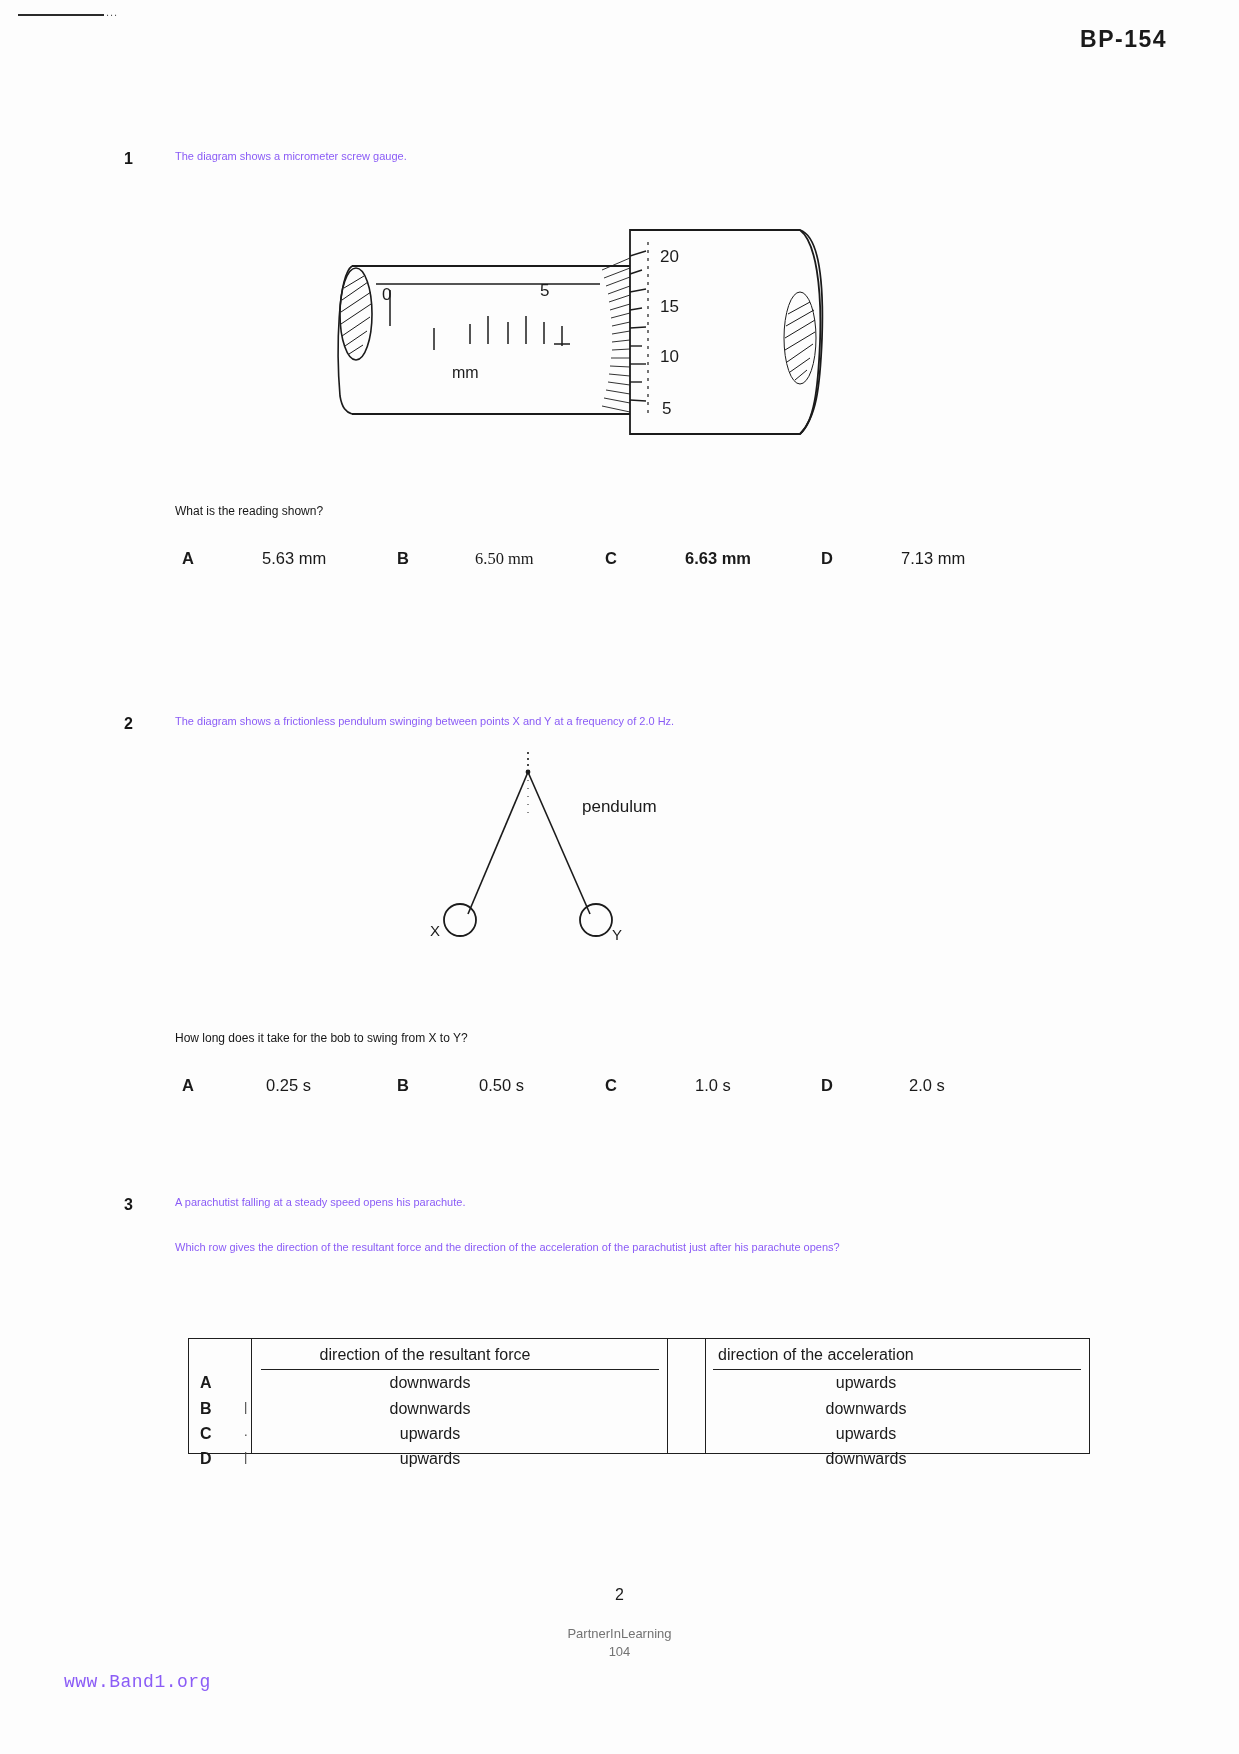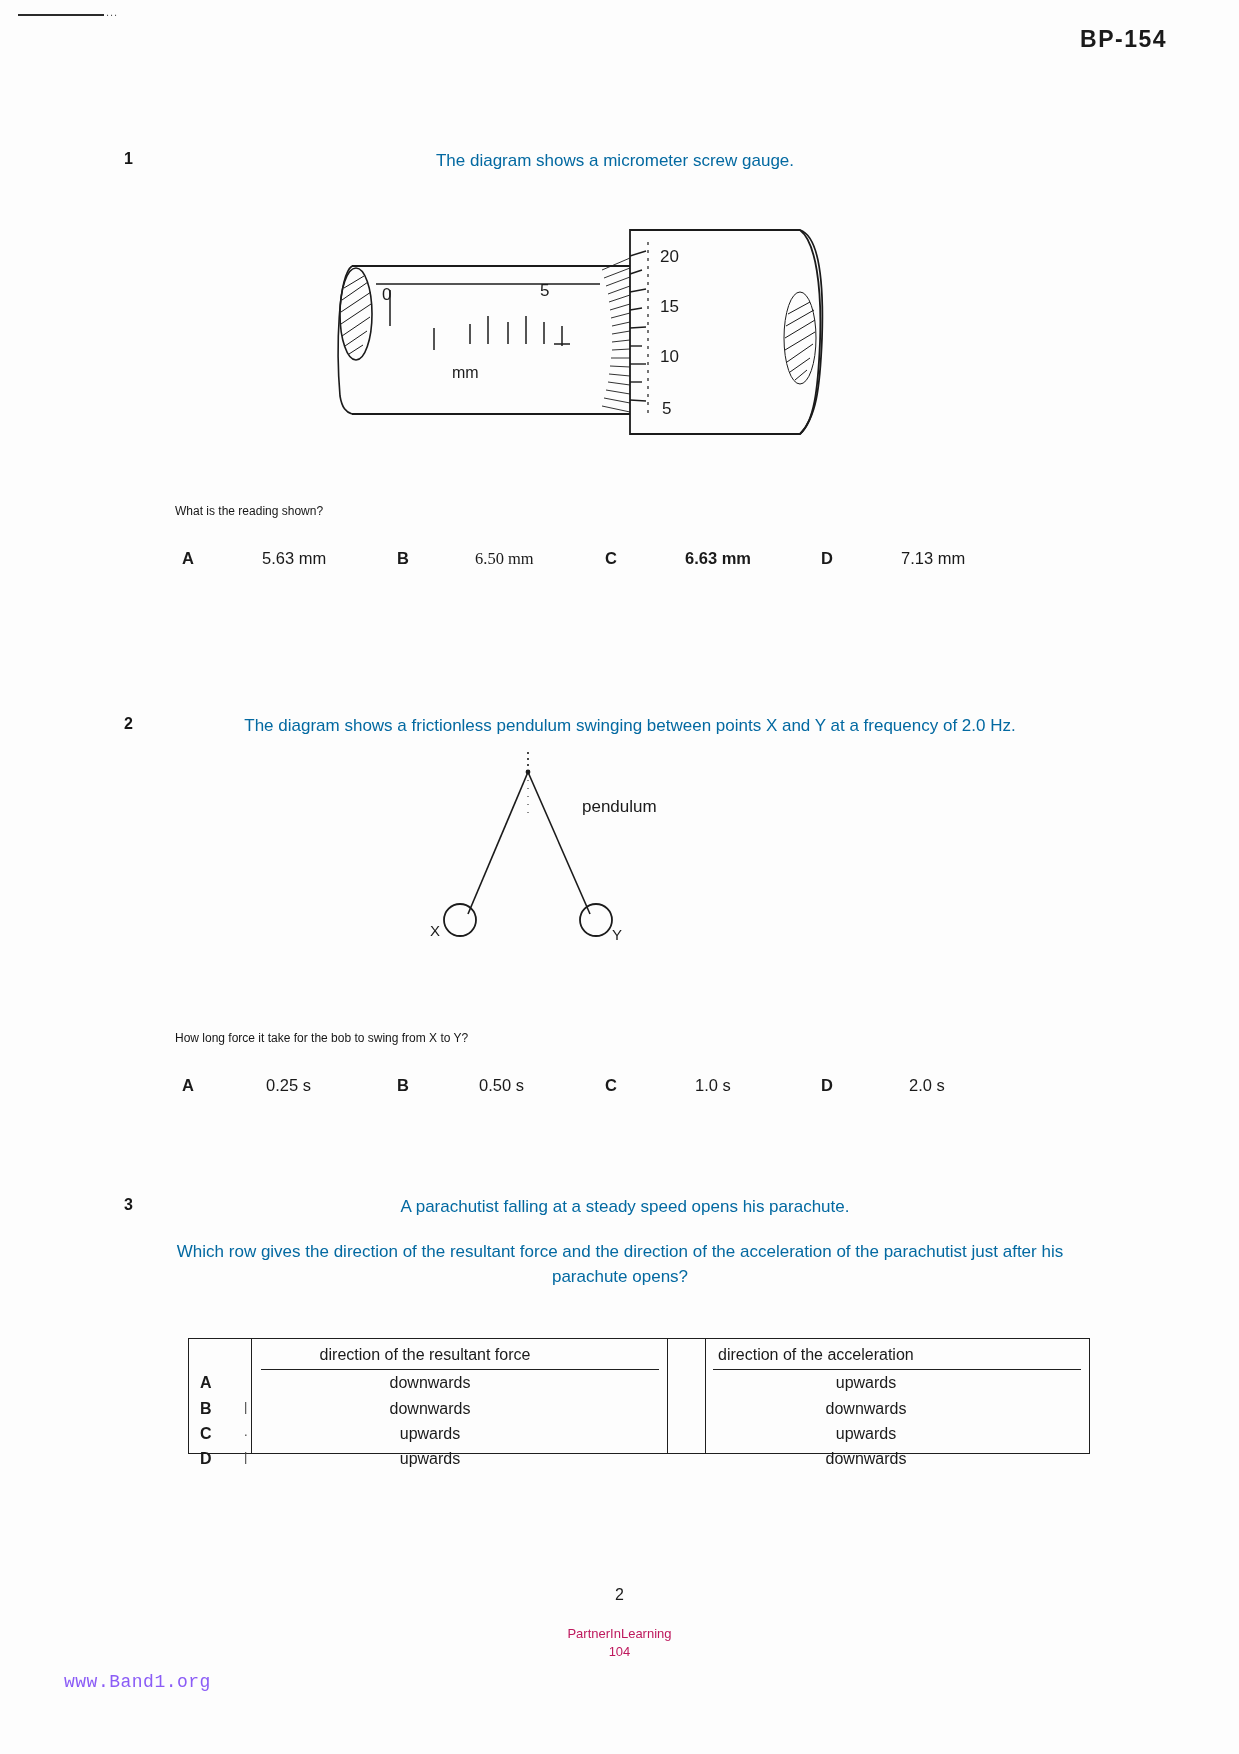--- a/index.html
+++ b/index.html
@@ -50,24 +50,23 @@
 
   
   .qnum {
     position: absolute;
     font-size: 16px;
     font-weight: bold;
     color: #161616;
   }
   .qtext {
     position: absolute;
-    font-size: 17px;
+    font-size: 11px;
     line-height: 1.45;
-    color: #0369a1;
-    text-align: center;
+    color: #8b5cf6;
   }
   .subtext {
     position: absolute;
     font-size: 12px;
     line-height: 1.45;
     color: #161616;
   }
 
   
   .options {
@@ -156,21 +155,21 @@
     left: 0; right: 0;
     text-align: center;
     font-size: 16px;
     color: #1a1a1a;
   }
   .footer-brand {
     position: absolute;
     left: 0; right: 0;
     text-align: center;
     font-size: 13px;
-    color: #be185d;
+    color: #737373;
     line-height: 1.25;
   }
   .watermark {
     position: absolute;
     left: 52px;
     bottom: 62px;
     font-family: "Liberation Mono", monospace;
     font-size: 18px;
     color: #8b5cf6;
     letter-spacing: 0.5px;
@@ -336,21 +335,21 @@
 
       <circle cx="60" cy="170" r="16" fill="none" stroke="#1b1b1b" stroke-width="1.8"></circle>
       <circle cx="196" cy="170" r="16" fill="none" stroke="#1b1b1b" stroke-width="1.8"></circle>
 
       <text class="lblsvg" x="30" y="186" font-size="15" fill="#1b1b1b">X</text>
       <text class="lblsvg" x="212" y="190" font-size="15" fill="#1b1b1b">Y</text>
       <text class="lblsvg" x="182" y="62" font-size="17" fill="#1b1b1b">pendulum</text>
     </svg>
   </div>
 
-  <div class="subtext" style="left:175px; top:1030px;">How long force it take for the bob to swing from X to Y?</div>
+  <div class="subtext" style="left:175px; top:1030px;">How long does it take for the bob to swing from X to Y?</div>
 
   <div class="options" style="left:182px; top:1076px; width:900px;">
     <div class="opt" style="width:215px;">
       <span class="lbl">A</span>
       <span class="val" style="margin-left:56px;">0.25 s</span>
     </div>
     <div class="opt" style="width:208px;">
       <span class="lbl">B</span>
       <span class="val" style="margin-left:54px;">0.50 s</span>
     </div>

